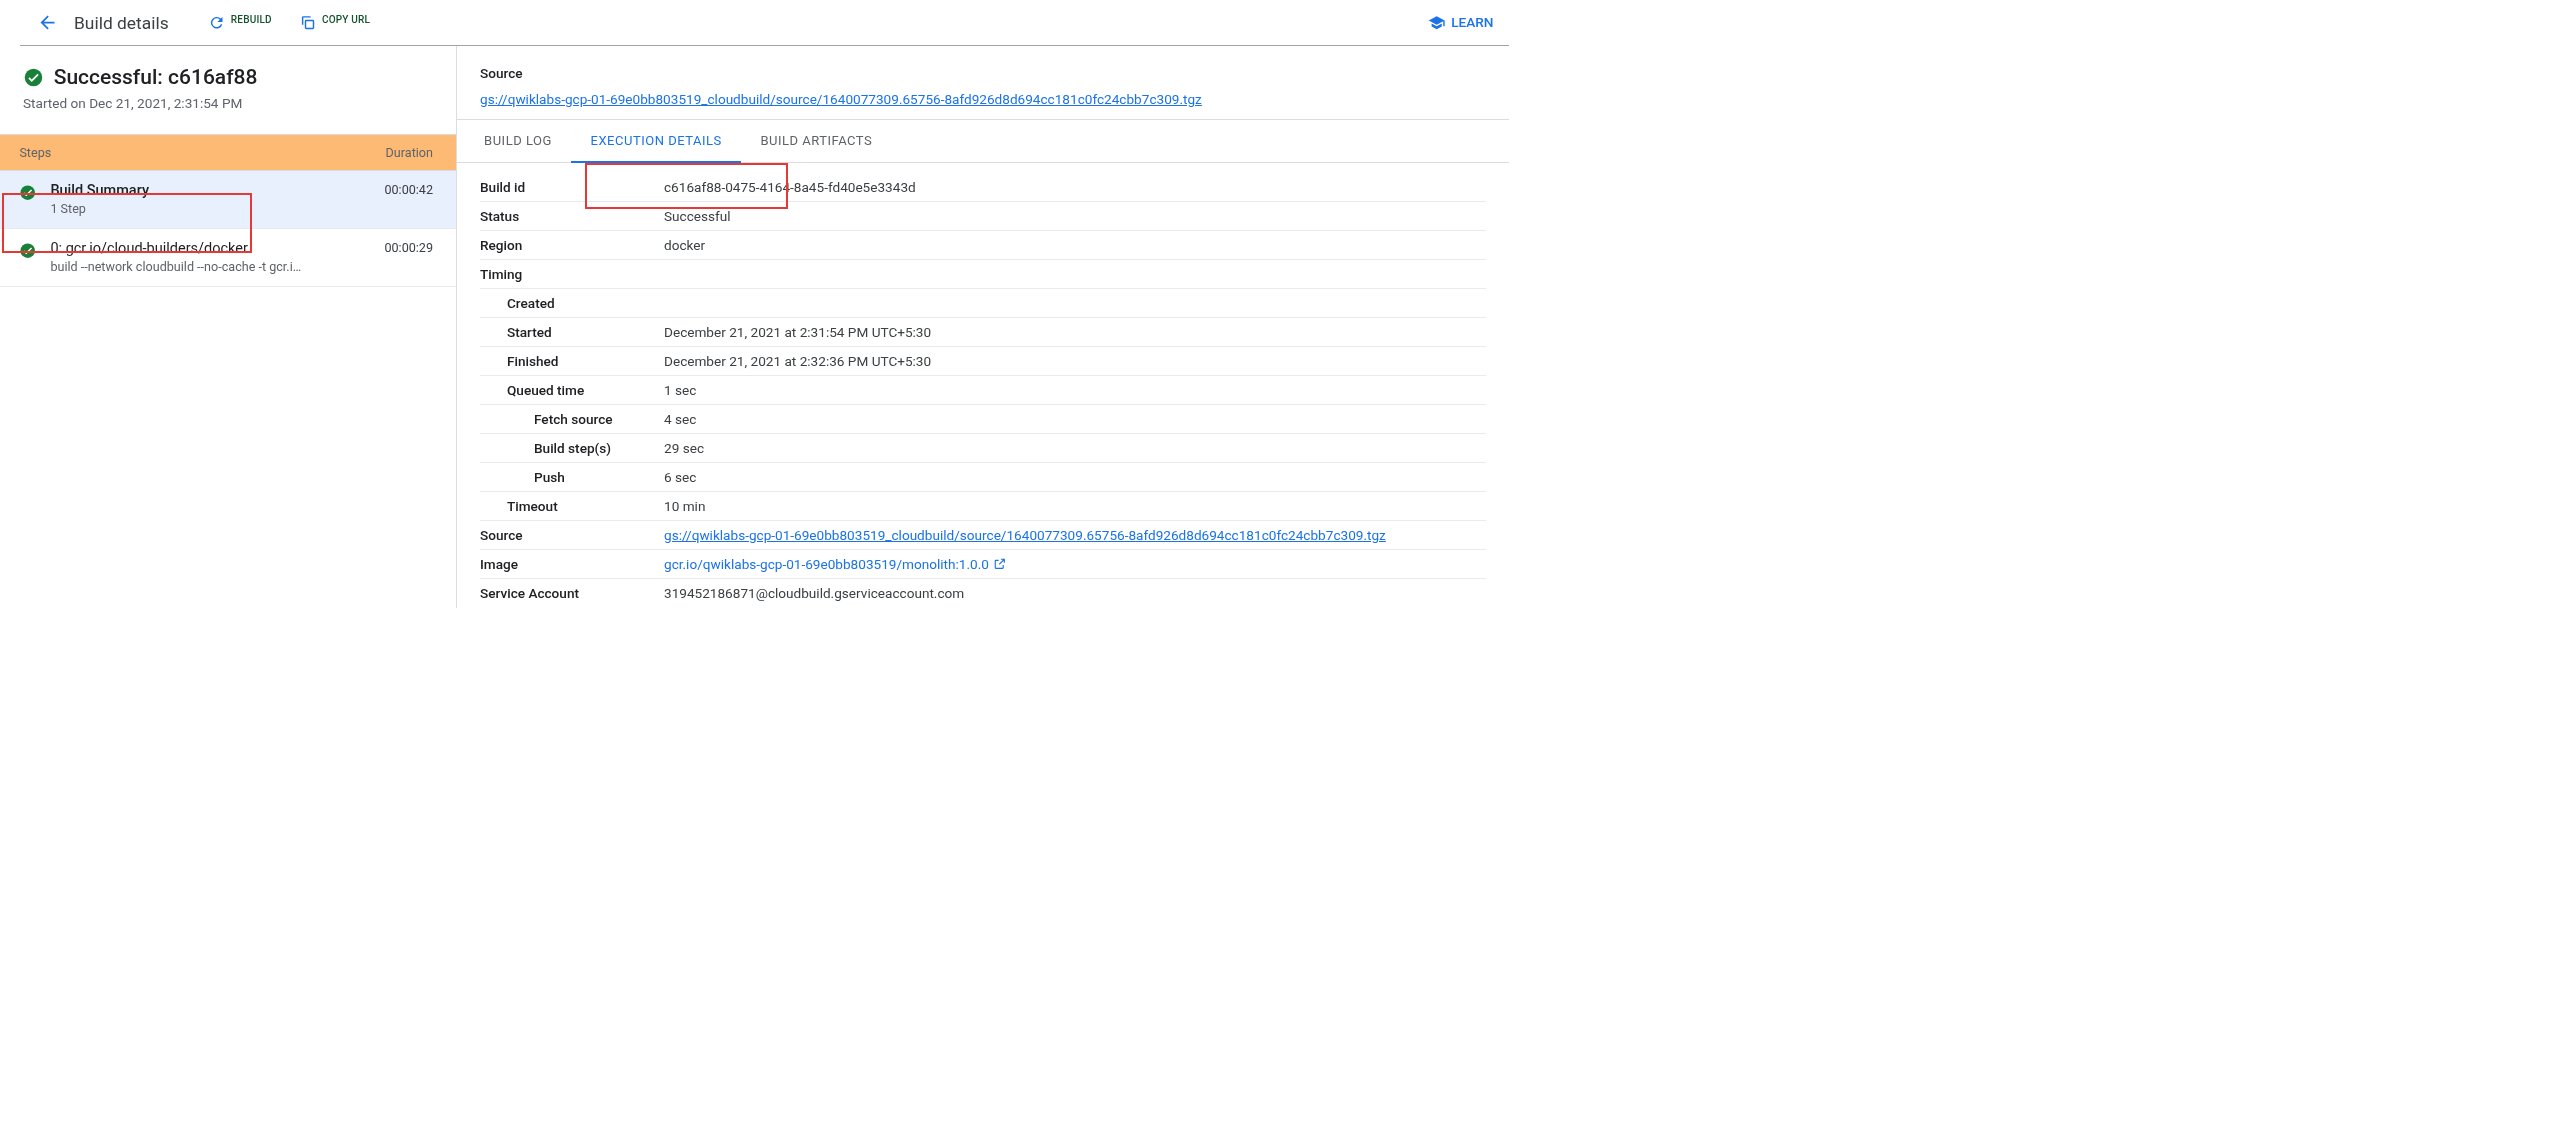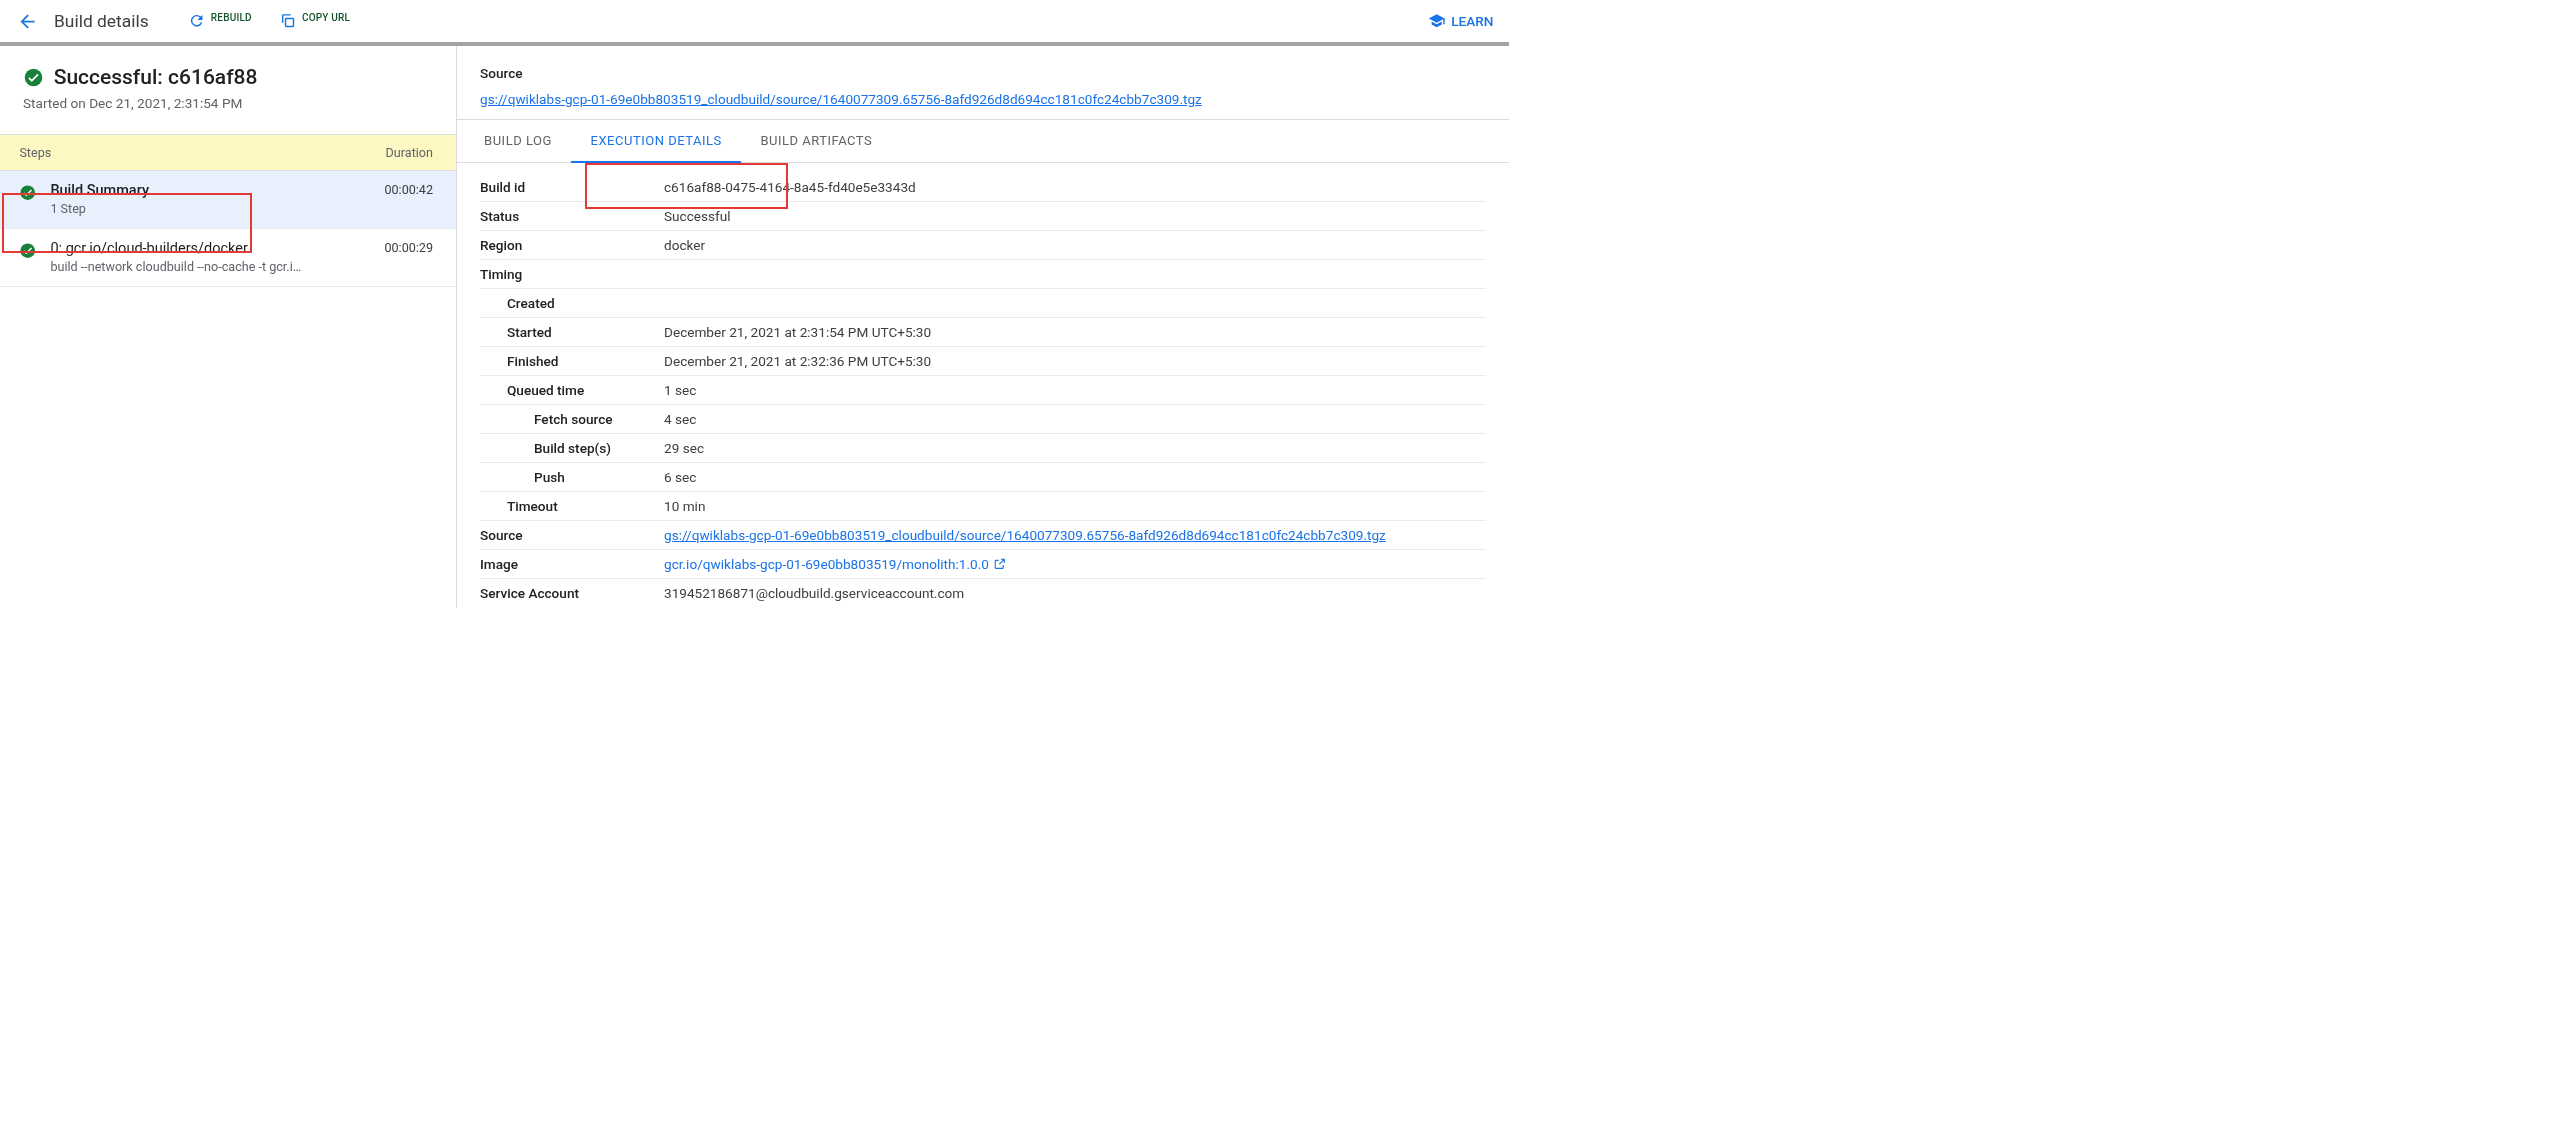--- a/index.html
+++ b/index.html
@@ -1,36 +1,36 @@
 <!DOCTYPE html>
 <html><head>
 <meta charset="utf-8">
 <style>
   * { box-sizing: border-box; margin: 0; padding: 0; }
   body { font-family: "Google Sans", Roboto, "Helvetica Neue", Arial, sans-serif; font-size: 12.6px; color: #202124; background: #fff; }
   a { color: #1a73e8; text-decoration: underline; }
 
-  .topbar { display: flex; align-items: center; height: 46px; padding: 0 15.5px; border-bottom: 4px solid #a3a3a3; }
+  .topbar { display: flex; align-items: center; height: 46px; padding: 0 15.5px; border-bottom: 1px solid #a3a3a3; margin-left: 20px; }
   .topbar .back { width: 23px; height: 23px; display:flex; align-items:center; justify-content:center; cursor:pointer; margin-right: 15.5px;}
   .topbar .title { font-size: 17.4px; color: #3c4043; margin-right: 39px; }
   .topbar .actions { display:flex; gap: 27px; align-items:center; }
   .topbar .action { display:flex; align-items:flex-start; gap:5.8px; color:#14532d; font-weight:500; font-size:10px; letter-spacing:0.2px; cursor:pointer; }
   .topbar .right { margin-left:auto; display:flex; align-items:center; gap:5.8px; color:#1a73e8; font-weight:500; font-size:13.6px; cursor:pointer;}
 
   .body { display:flex; }
   .left { width: 457px; border-right: 1px solid #dadce0; }
   .right-main { flex:1; min-width:0; }
 
   .summary { padding: 19.4px 23px 11.6px 23px; }
   .summary h1 { display:flex; align-items:center; gap:9.7px; font-size:21px; font-weight:500; color:#202124; margin-bottom:5.8px;}
   .success-icon { width:21px; height:21px; }
   .summary .started { font-size:13.6px; color:#5f6368; }
   .line-sep { height:1px; background:#dadce0; margin-top:11.6px; }
 
-  .steps-header { display:flex; padding: 9.7px 23px 9.7px 19.4px; background:#fef9c3; color:#5f6368; font-size:12.6px; border-bottom:1px solid #dadce0;}
+  .steps-header { display:flex; padding: 9.7px 23px 9.7px 19.4px; background:#fdba74; color:#5f6368; font-size:12.6px; border-bottom:1px solid #dadce0;}
   .steps-header .dur { margin-left:auto;padding-left:12px; }
 
   .step { display:flex; align-items:flex-start; padding:11.6px 23px 11.6px 19.4px; border-bottom:1px solid #e8eaed; cursor:pointer;}
   .step.selected { background:#e8f0fe; }
   .step .icon { width:17.4px; height:17.4px; flex-shrink:0; margin-right:13.6px; margin-top:1.9px;}
   .step .text { flex:1; min-width:0;}
   .step .t1 { font-size:14.5px; color:#202124; font-weight:500; margin-bottom:1.9px;}
   .step .t1.normal { font-weight:400; }
   .step .t2 { font-size:12.6px; color:#5f6368; white-space:nowrap; overflow:hidden; text-overflow:ellipsis; }
   .step .dur { font-size:12.6px; color:#3c4043; margin-left:9.7px; }

